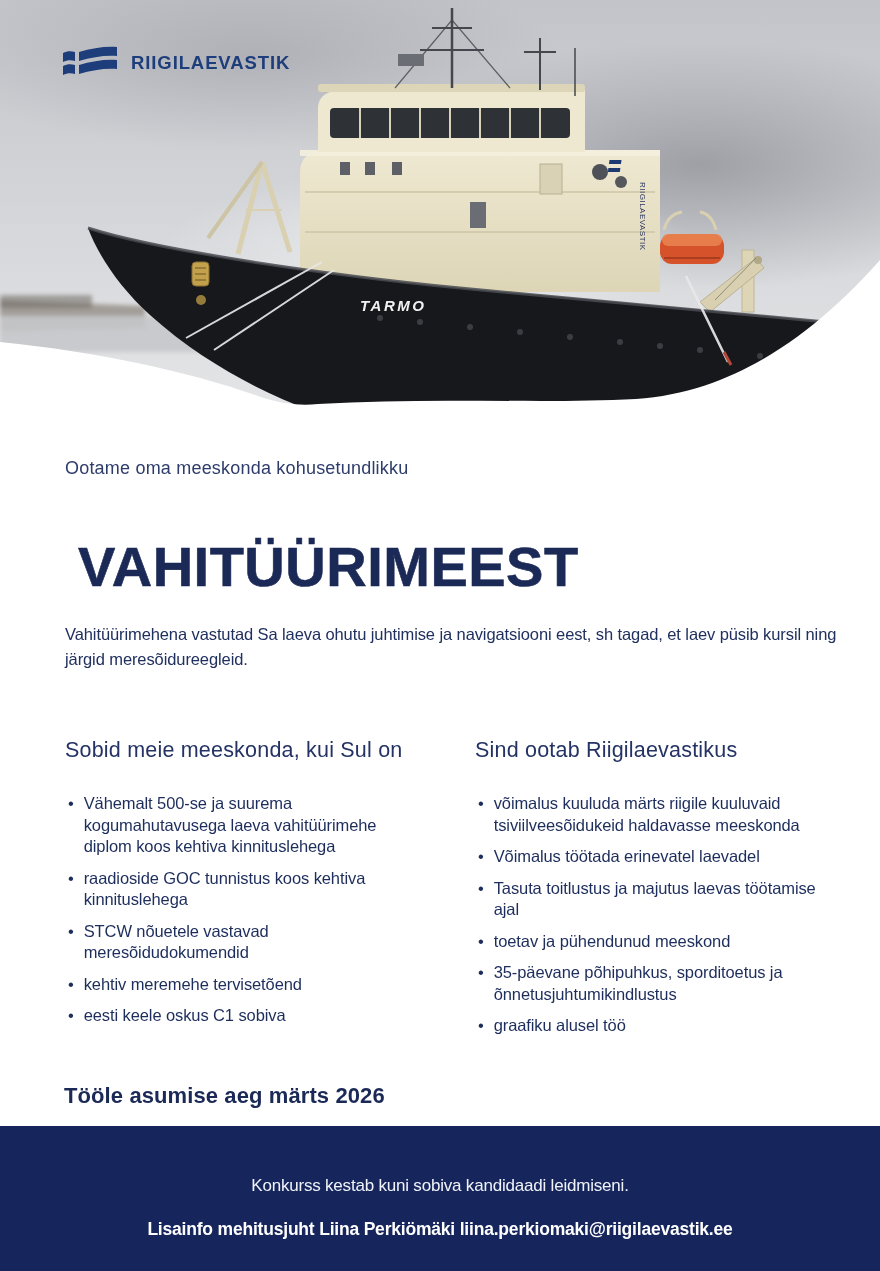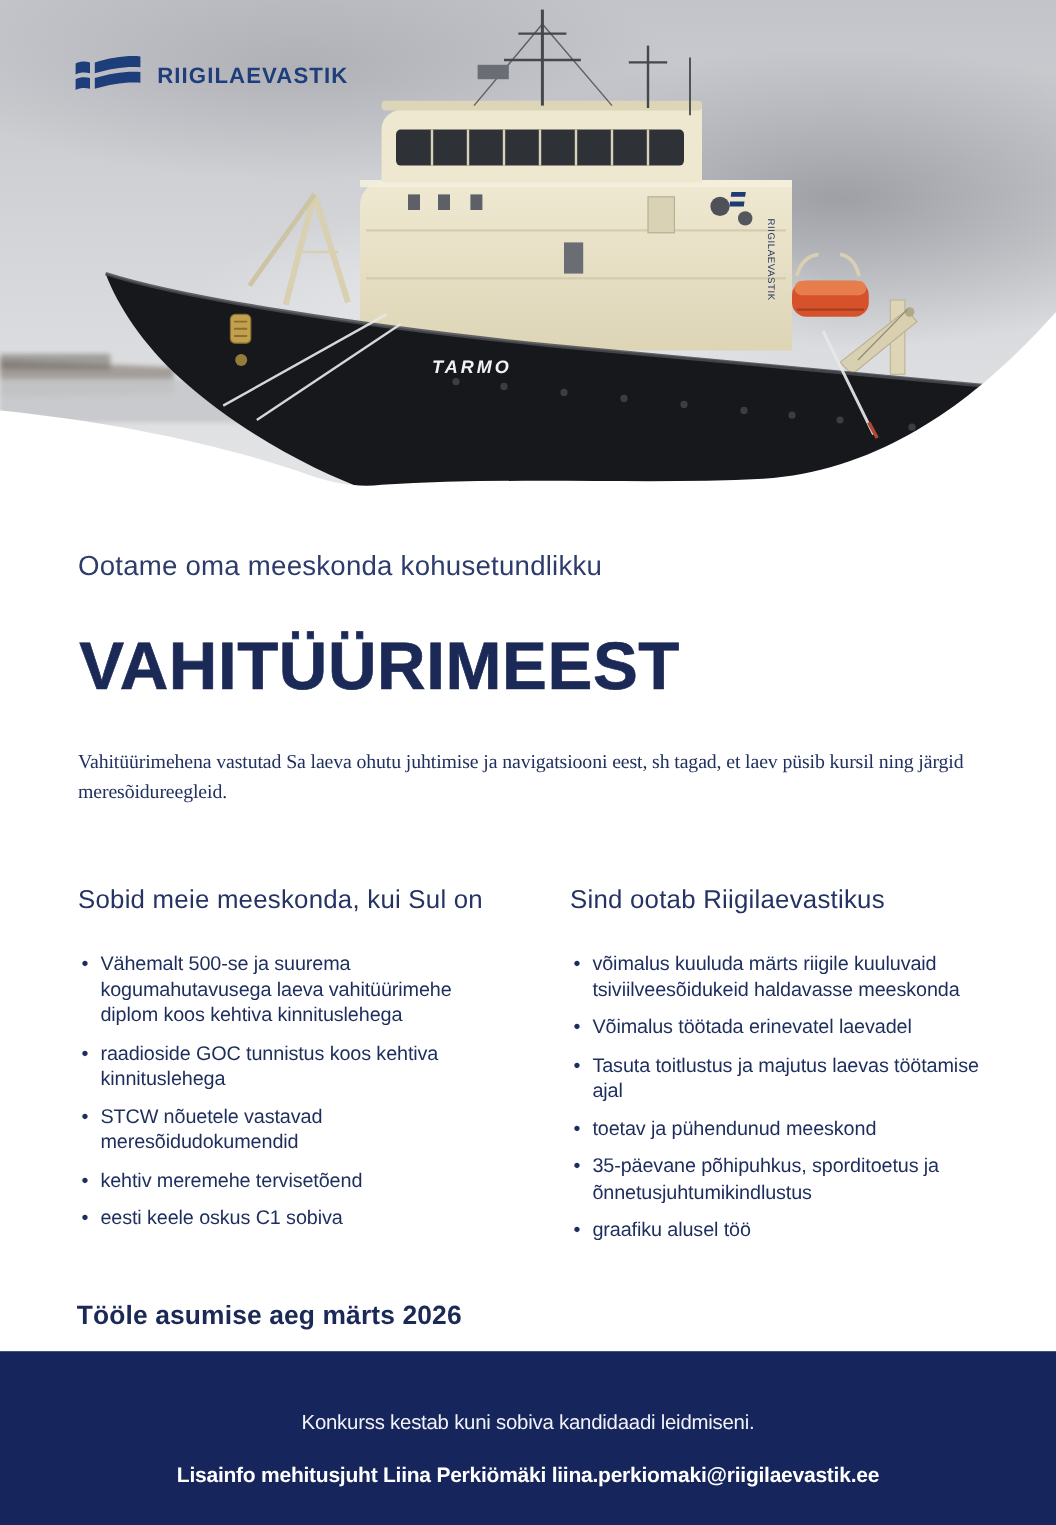--- a/index.html
+++ b/index.html
@@ -12,21 +12,21 @@
   
   .photo{position:absolute;top:0;left:0;width:880px;height:410px;}
   .photo svg{display:block;}
   .brand{position:absolute;top:44px;left:62px;display:flex;align-items:center;gap:13px;}
   .brand-text{
     color:#1e3d7b;font-weight:bold;font-size:18.5px;letter-spacing:0.9px;
   }
   
   .kicker{
     position:absolute;top:458px;left:65px;
-    font-size:23px;color:#2e3c6b;letter-spacing:0.2px;
+    font-size:18px;color:#2e3c6b;letter-spacing:0.2px;
   }
   .title{
     position:absolute;top:518px;left:62px;
     font-size:56px;font-weight:bold;color:#1b2956;letter-spacing:0.5px;
     -webkit-text-stroke:0.6px #1b2956;
   }
   .lede{
     position:absolute;top:622px;left:65px;width:782px;
     font-size:16.5px;line-height:25px;color:#20305f;letter-spacing:-0.1px;
   }
@@ -193,22 +193,22 @@
           <path d="M17,8 C30,4 44,2 55,3 L55,12 C44,11 30,13 17,17 Z"></path>
           <path d="M1,22 C5,20 9,20 13,21 L13,30 C9,29 5,29 1,31 Z"></path>
           <path d="M17,21 C30,17 44,15 55,16 L55,25 C44,24 30,26 17,30 Z"></path>
         </g>
       </svg>
       <span class="brand-text">RIIGILAEVASTIK</span>
     </div>
   </div>
 
   <div class="kicker">Ootame oma meeskonda kohusetundlikku</div>
-  <h1 class="title" style="margin:4px;">VAHITÜÜRIMEEST</h1>
-  <p class="lede" style="margin:0;font-family:Liberation Serif, serif;">Vahitüürimehena vastutad Sa laeva ohutu juhtimise ja navigatsiooni eest, sh tagad, et laev püsib kursil ning järgid meresõidureegleid.</p>
+  <h1 class="title" style="margin:16px;">VAHITÜÜRIMEEST</h1>
+  <p class="lede" style="margin:0;">Vahitüürimehena vastutad Sa laeva ohutu juhtimise ja navigatsiooni eest, sh tagad, et laev püsib kursil ning järgid meresõidureegleid.</p>
 
   <div class="col left">
     <div class="col-head">Sobid meie meeskonda, kui Sul on</div>
     <ul>
       <li>
           <span class="dot">•</span>
           <span class="txt">Vähemalt 500-se ja suurema kogumahutavusega laeva vahitüürimehe diplom koos kehtiva kinnituslehega</span>
         </li>
       <li>
           <span class="dot">•</span>

